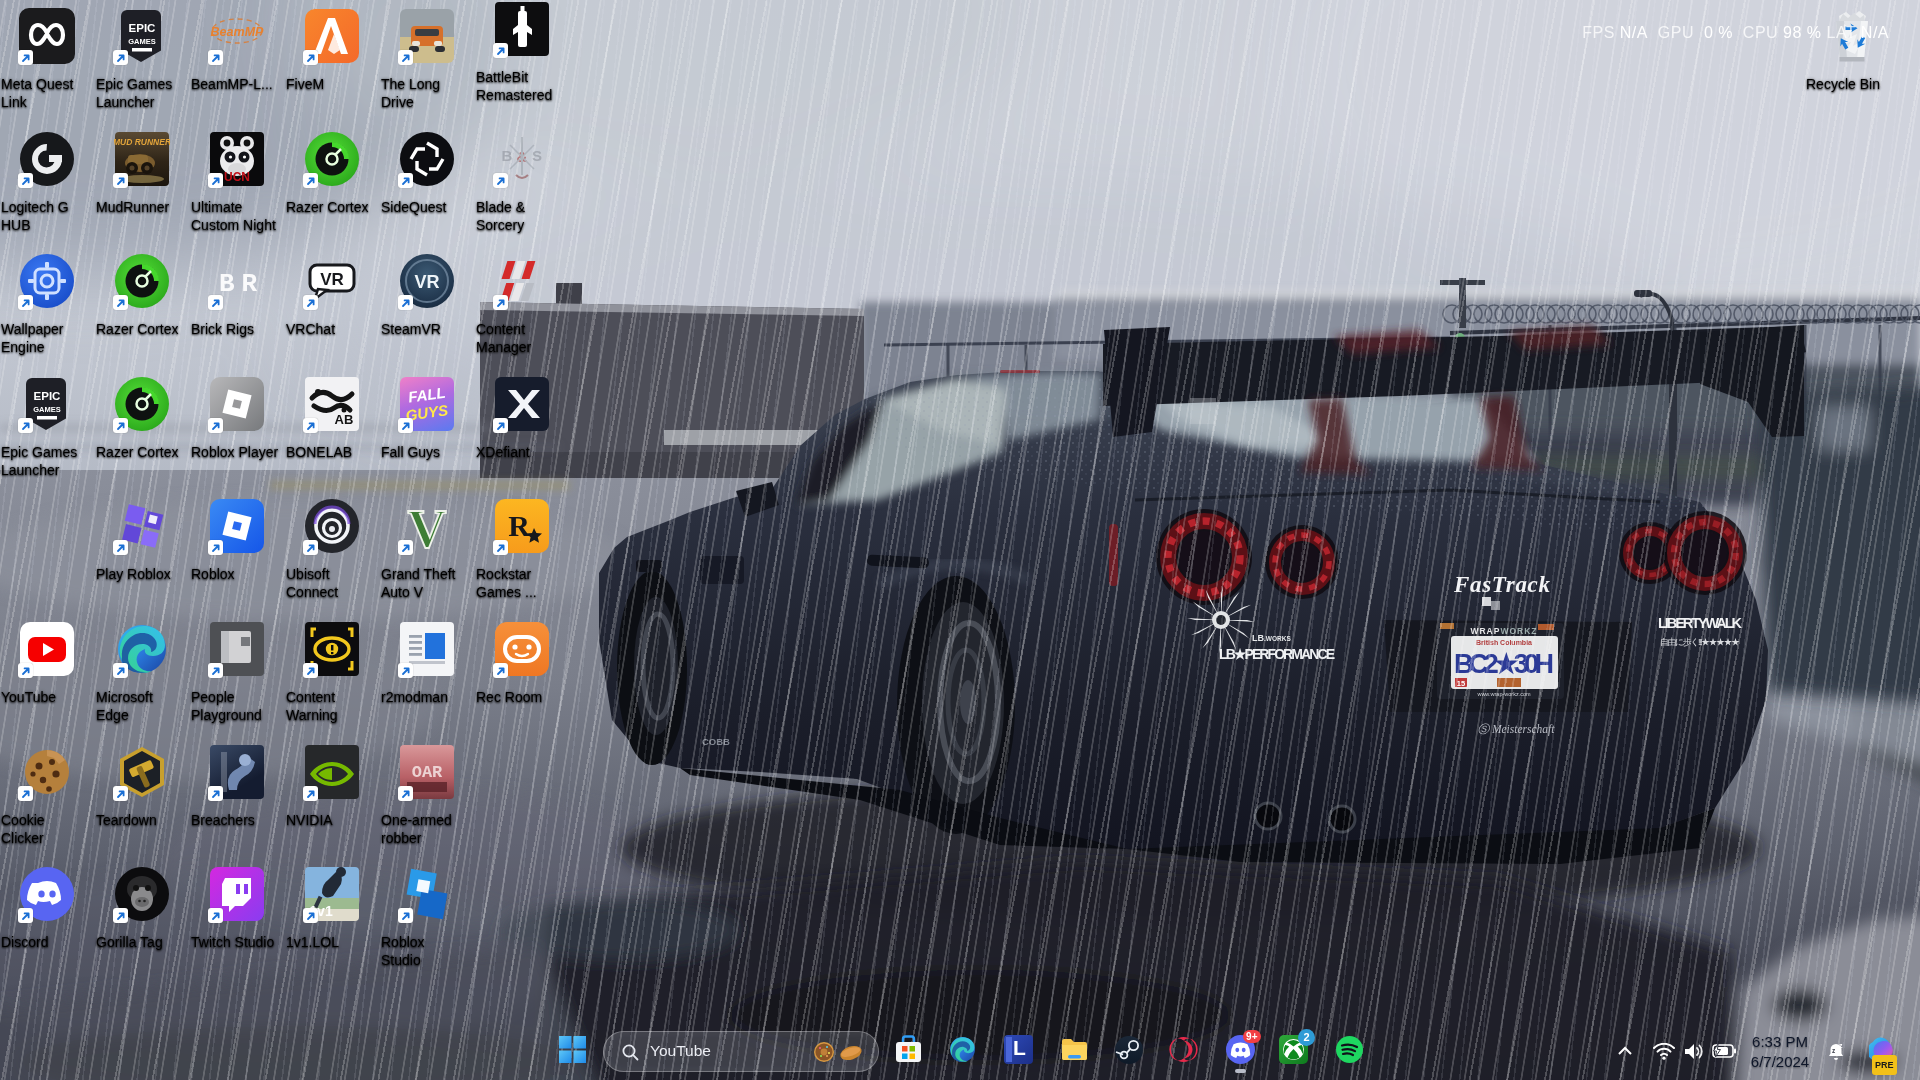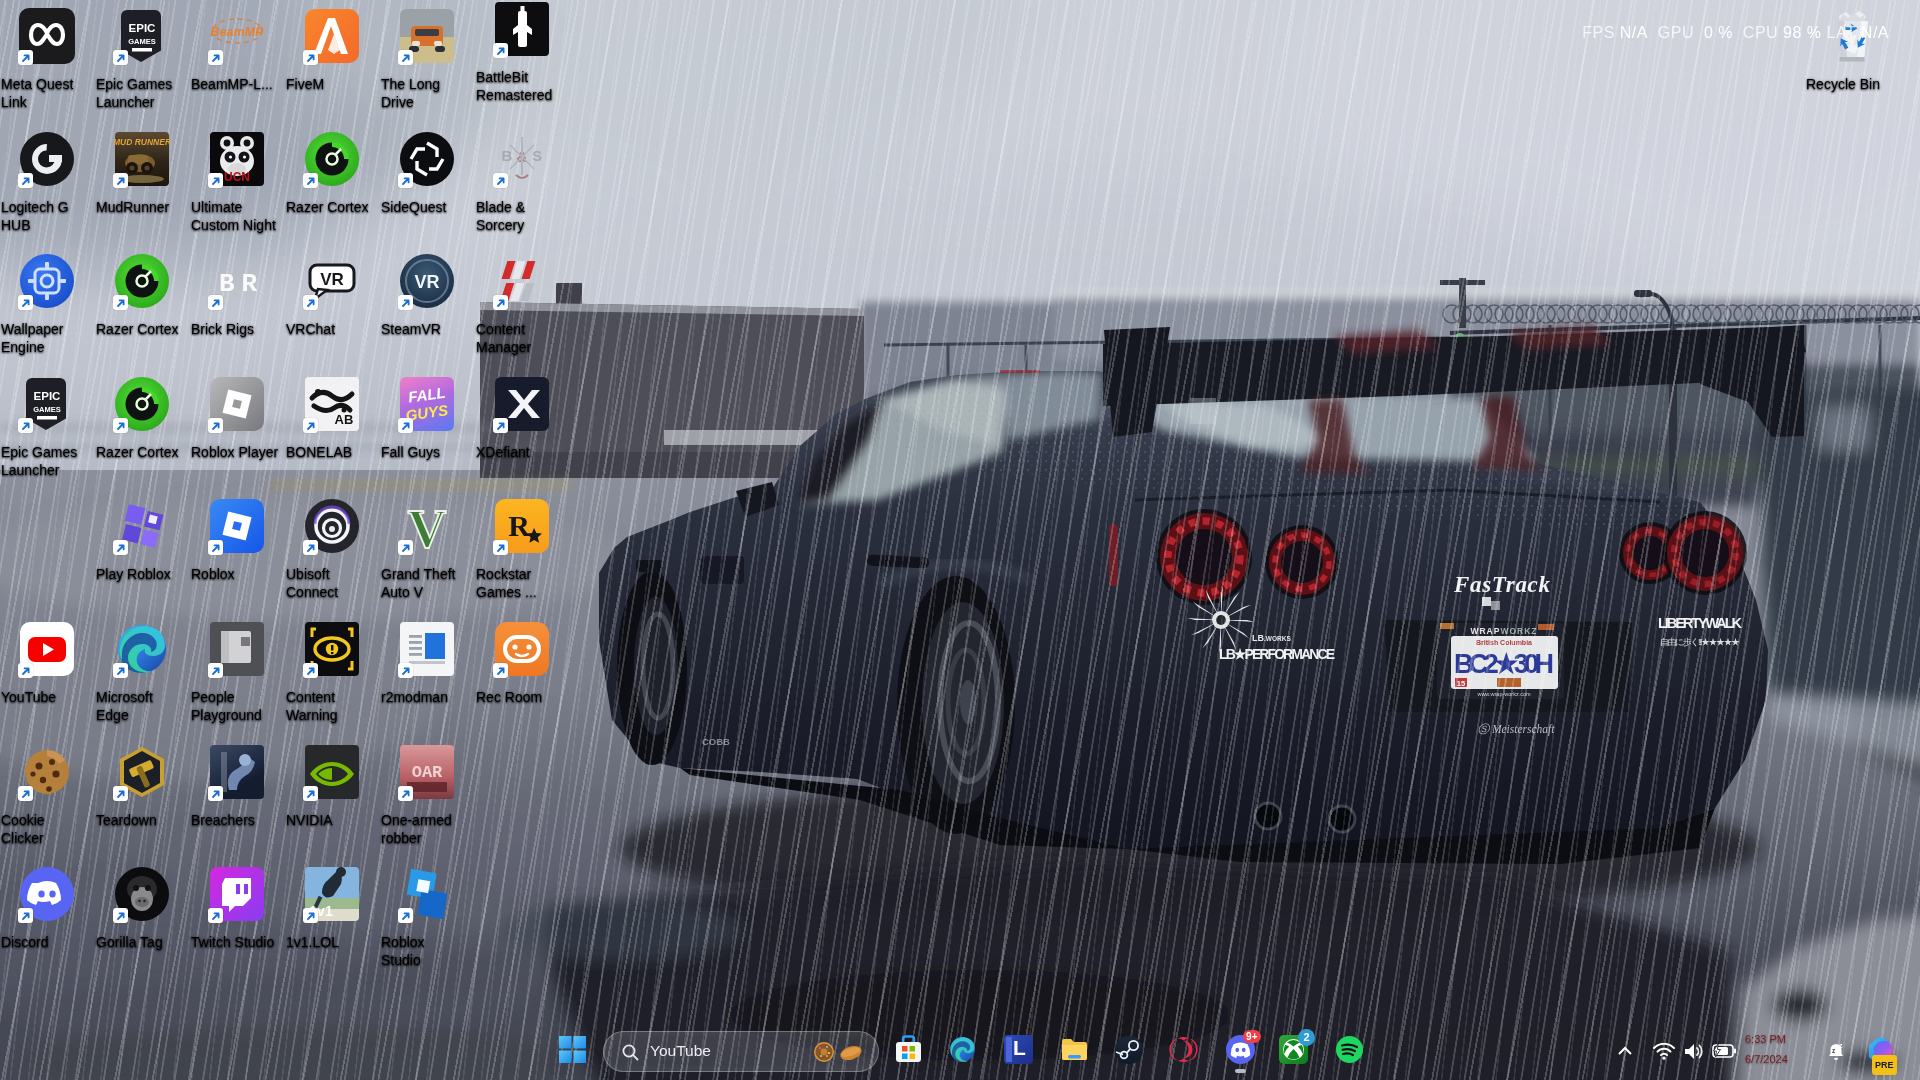--- a/index.html
+++ b/index.html
@@ -12,21 +12,21 @@
 .cell{position:absolute;width:92px;}
 .ic{width:56px;height:56px;margin:0 auto;position:relative}
 .lb{margin-top:12px;font-size:14px;line-height:17.5px;color:#000000;text-shadow:0 1px 2px rgba(0,0,0,.85),0 0 3px rgba(0,0,0,.5)}
 .sc{position:absolute;left:-1px;bottom:-1px;width:15px;height:15px;background:#fff;border-radius:3px;box-shadow:0 0 1px rgba(0,0,0,.4)}
 .sc:after{content:"";position:absolute;left:3px;top:3px;width:9px;height:9px;background:
  conic-gradient(from 0deg at 50% 50%, transparent 0 100%);}
 .sc svg{position:absolute;left:1.5px;top:1.5px}
 .fps{position:absolute;top:24px;right:31px;font-size:16px;color:rgba(255,255,255,.78);letter-spacing:.5px;white-space:nowrap;text-align:right}
 .fps b{color:#fff;font-weight:400}
 .tb{position:absolute;left:0;top:0;width:1920px;height:1080px;pointer-events:none}
-.tray-txt{position:absolute;color:#7f1d1d;font-size:11px;text-align:left;text-shadow:0 1px 2px rgba(0,0,0,.45)}
+.tray-txt{position:absolute;color:#0f172a;font-size:15px;text-align:center;text-shadow:0 1px 2px rgba(0,0,0,.45)}
 </style></head>
 <body>
 <div id="stage">
 <svg id="wall" width="1920" height="1080" viewBox="0 0 1920 1080">
       <defs>
 <linearGradient id="sky" x1="0" y1="0" x2="0" y2="1">
  <stop offset="0" stop-color="#bfc4cf"></stop>
           <stop offset=".55" stop-color="#c4c9d3"></stop>
           <stop offset="1" stop-color="#adb3bf"></stop>
 </linearGradient>

